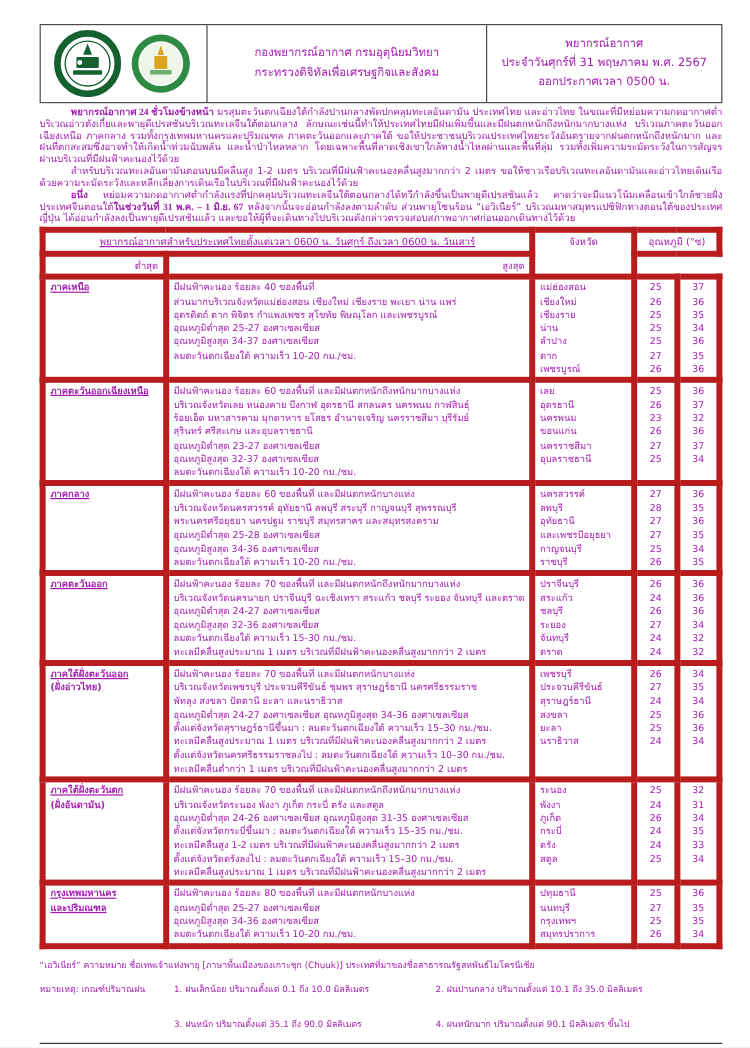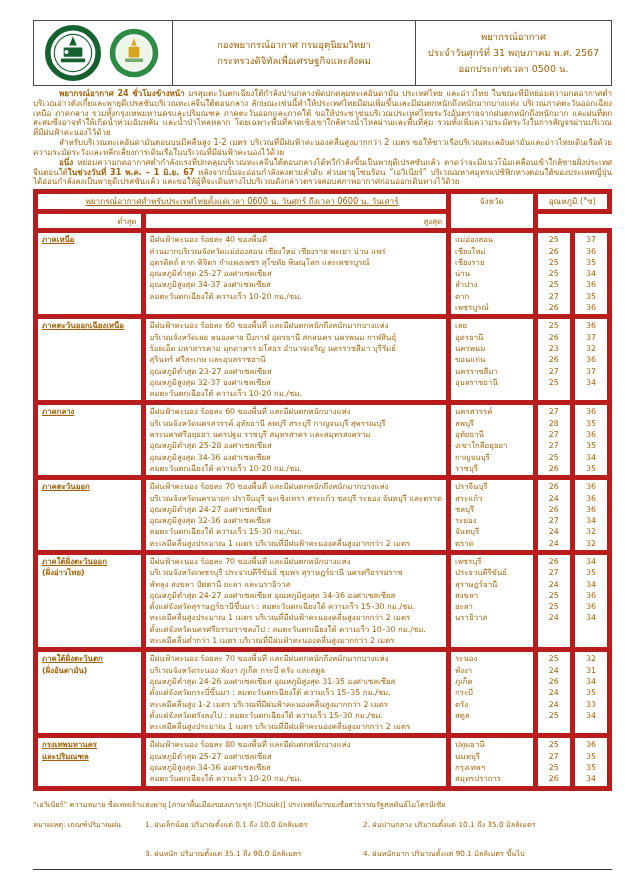--- a/index.html
+++ b/index.html
@@ -1,33 +1,33 @@
 <!DOCTYPE html>
 <html><head>
 <meta charset="utf-8">
 <style>
   * { margin:0; padding:0; box-sizing:border-box; }
   html,body { background:#e8e8e8; }
   .page {
     width:625px; height:873px; background:#ffffff; margin:0 auto;
     font-family:"DejaVu Sans","Liberation Sans",sans-serif;
-    color:#a16207; padding:20px 13px 0 33px; overflow:hidden; position:relative;
+    color:#a21caf; padding:20px 23px 0 33px; overflow:hidden; position:relative;
   }
   
   .hdr { display:flex; border:1.3px solid #4a4a4a; }
   .hdr-cell { border-left:1px solid #4a4a4a; display:flex; flex-direction:column; justify-content:center; align-items:center; padding:4px 2px; }
   .hdr-cell:first-child { border-left:none; }
   .hdr-logos { width:138px; flex-direction:row; gap:6px; }
   .hdr-org { flex:1; font-size:9.5px; line-height:1.7; text-align:center; }
   .hdr-right { width:196px; font-size:9.5px; line-height:1.7; text-align:center; }
   .logo-svg { display:block; }
   
   .bodytext { font-size:8px; line-height:1.23; text-align:justify; margin-top:3px; }
   .bodytext p { text-indent:26px; }
-  .b { font-weight:bold; }
+  .b { font-weight:bold;font-family:Liberation Serif, serif; }
   
   table.fc { width:100%; border-collapse:collapse; margin-top:2px; font-size:7.8px; }
   table.fc td, table.fc th { border:5px solid #b91c1c; vertical-align:top; padding:1px 4px; font-weight:normal; }
   th.fc-title { text-align:center; vertical-align:middle; font-weight:bold; text-decoration:underline; font-size:8.2px; }
   th.fc-prov-h { text-align:center; vertical-align:middle; font-size:8.2px; }
   th.fc-temp-h { text-align:center; font-size:8.2px; padding:0 2px; }
   th.fc-mm { text-align:right; font-size:7.8px; padding:0 2px; }
   td.rn { width:110px; padding-top:2px; }
   td.rn .rname { font-weight:bold; line-height:11.3px; }
   td.rn .rname.u { text-decoration:underline; }
@@ -194,21 +194,21 @@
             <div class="ln">บริเวณจังหวัดนครสวรรค์ อุทัยธานี ลพบุรี สระบุรี กาญจนบุรี สุพรรณบุรี</div>
             <div class="ln">พระนครศรีอยุธยา นครปฐม ราชบุรี สมุทรสาคร และสมุทรสงคราม</div>
             <div class="ln">อุณหภูมิต่ำสุด 25-28 องศาเซลเซียส</div>
             <div class="ln">อุณหภูมิสูงสุด 34-36 องศาเซลเซียส</div>
             <div class="ln">ลมตะวันตกเฉียงใต้ ความเร็ว 10-20 กม./ชม.</div>
           </td>
           <td class="pv">
             <div class="ln">นครสวรรค์</div>
             <div class="ln">ลพบุรี</div>
             <div class="ln">อุทัยธานี</div>
-            <div class="ln">งเขาใกลีอยุธยา</div>
+            <div class="ln">และเพชรบีอยุธยา</div>
             <div class="ln">กาญจนบุรี</div>
             <div class="ln">ราชบุรี</div>
           </td>
           <td class="tmin">
             <div class="ln">27</div>
             <div class="ln">28</div>
             <div class="ln">27</div>
             <div class="ln">27</div>
             <div class="ln">25</div>
             <div class="ln">26</div>

